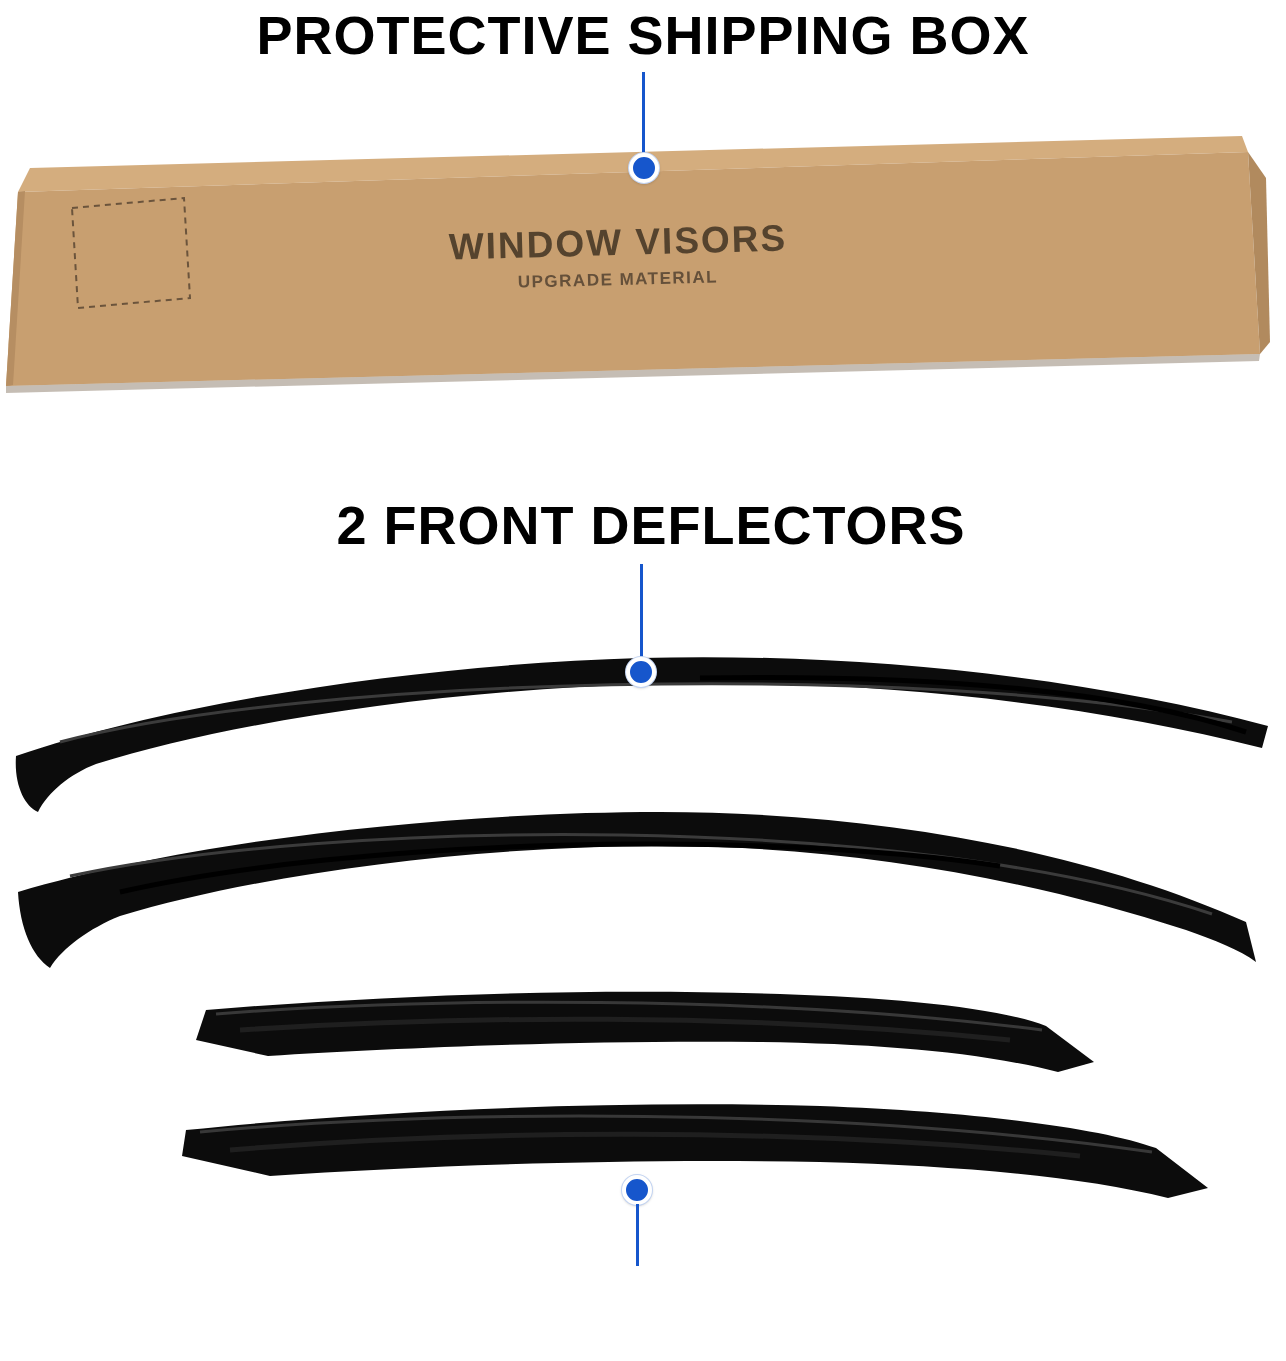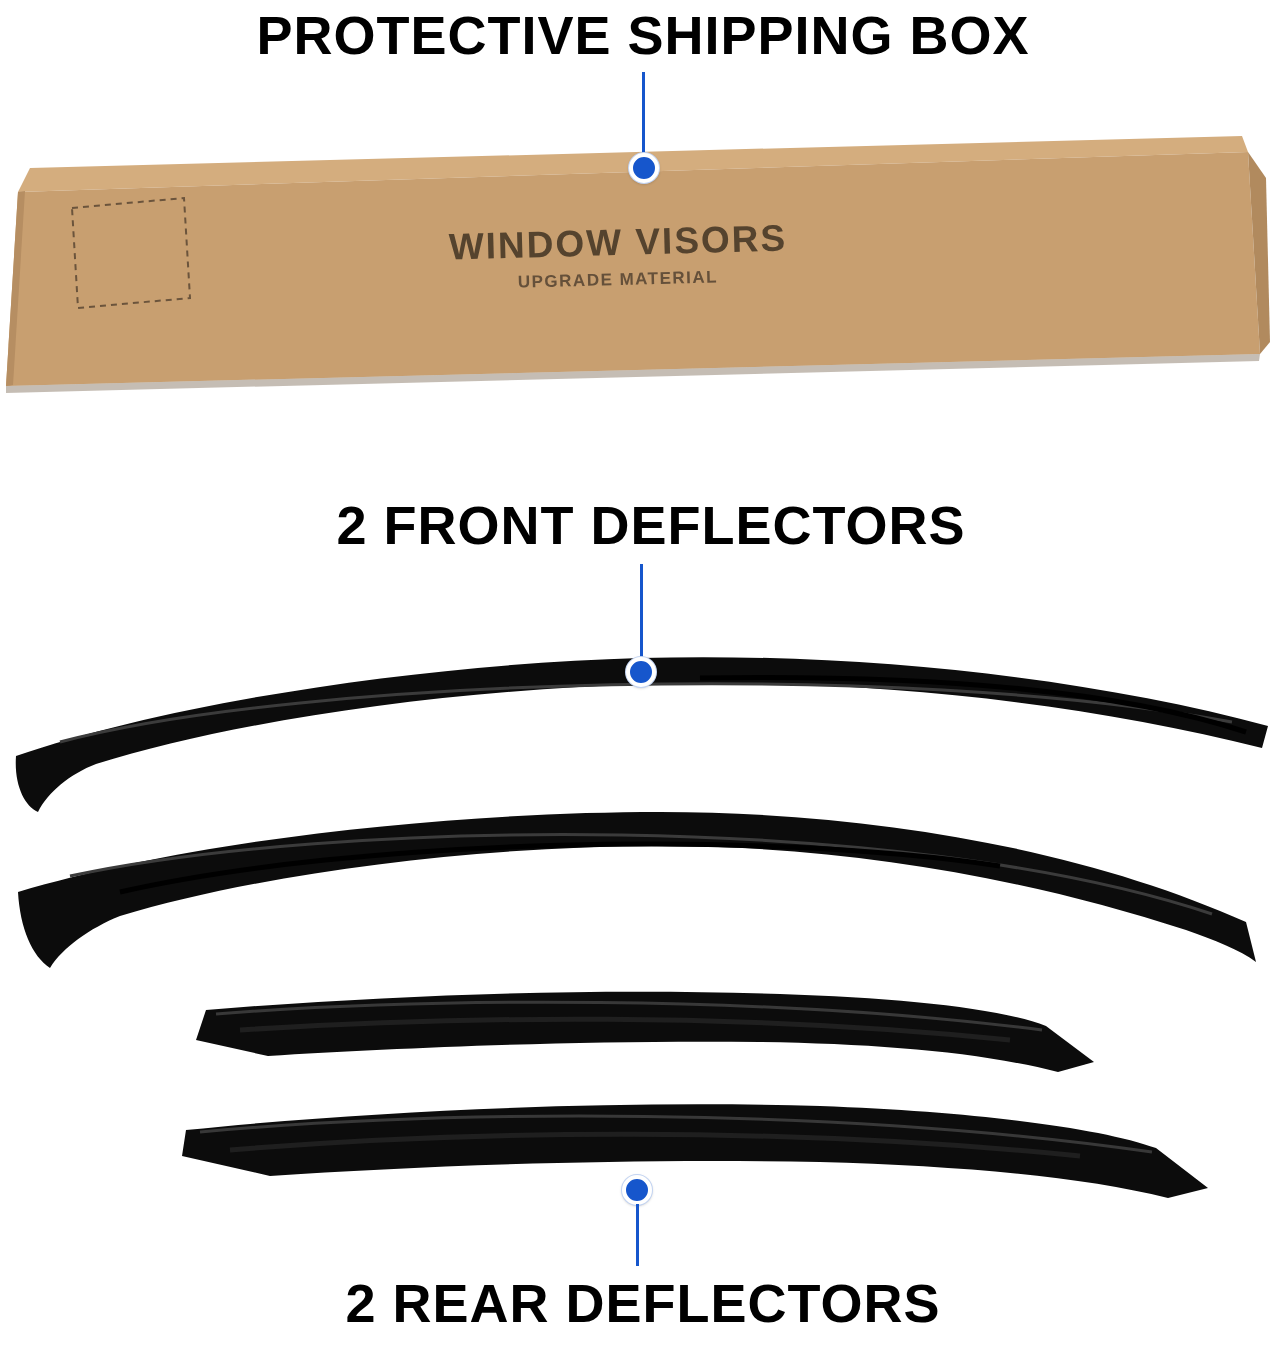--- a/index.html
+++ b/index.html
@@ -105,15 +105,14 @@
   <div class="callout-label overlay" style="top:4px;">PROTECTIVE SHIPPING BOX</div>
   <div class="leader overlay" style="left:642px;top:72px;height:84px;"></div>
   <div class="dot overlay" style="left:629px;top:153px;"></div>
 
   <div class="callout-label overlay" style="top:494px;margin-left:8px;">2 FRONT DEFLECTORS</div>
   <div class="leader overlay" style="left:640px;top:564px;height:94px;"></div>
   <div class="dot overlay" style="left:626px;top:657px;"></div>
 
   <div class="dot overlay" style="left:622px;top:1175px;"></div>
   <div class="leader overlay" style="left:636px;top:1204px;height:62px;"></div>
-  <div class="callout-label overlay" style="top:1272px;">2 REAR DEFLECTORS</div>
 
 </div>
 
 </body></html>

